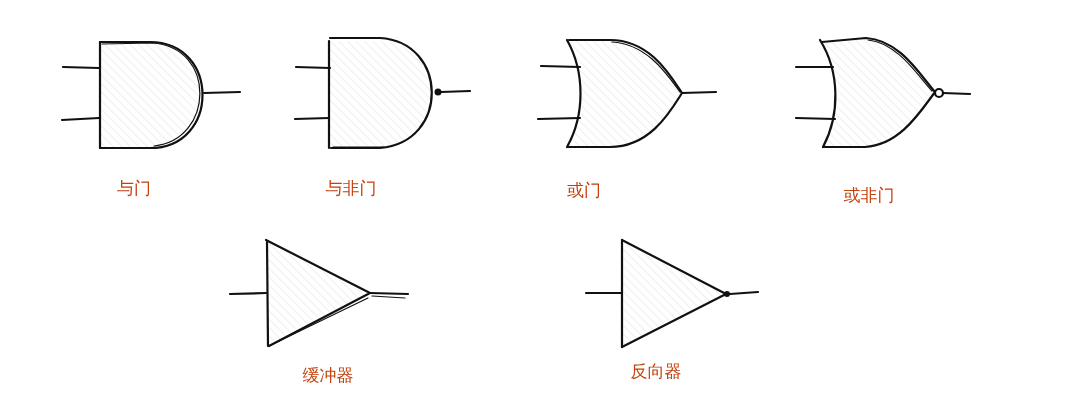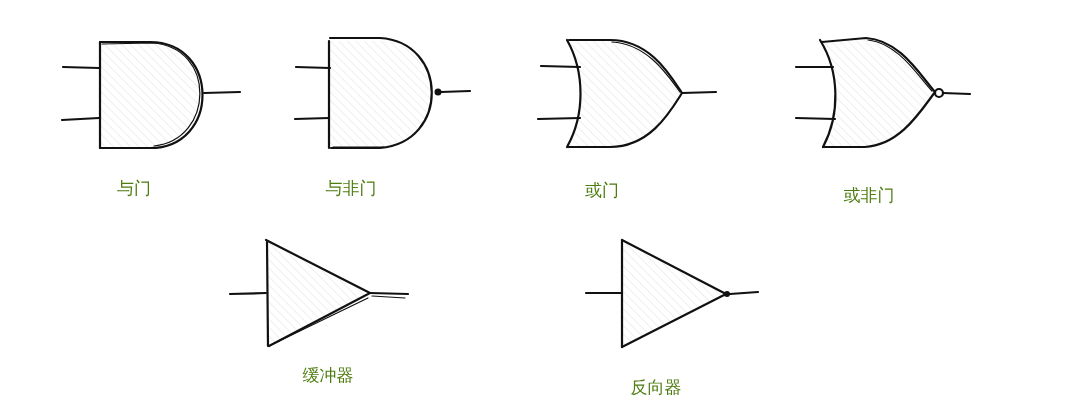--- a/index.html
+++ b/index.html
@@ -1,19 +1,19 @@
 <!DOCTYPE html>
 <html><head>
 <meta charset="utf-8">
 <style>
   html, body { margin: 0; padding: 0; background: #ffffff; }
   body { width: 1080px; height: 405px; position: relative; overflow: hidden;
          font-family: "DejaVu Sans", "Liberation Sans", sans-serif; }
   svg.canvas { position: absolute; left: 0; top: 0; }
-  .label { position: absolute; font-size: 17px; color: #4d7c0f; white-space: nowrap;
+  .label { position: absolute; font-size: 17px; color: #c2410c; white-space: nowrap;
            transform: translateX(-50%); }
   .stroke { fill: none; stroke: #111; stroke-width: 2.2; stroke-linecap: round; stroke-linejoin: round; }
   .stroke2 { fill: none; stroke: #111; stroke-width: 1.2; stroke-linecap: round; }
 </style>
 </head>
 <body>
 
 <svg class="canvas" width="1080" height="405" viewBox="0 0 1080 405" xmlns="http://www.w3.org/2000/svg">
   <defs>
     <pattern id="hatch" patternUnits="userSpaceOnUse" width="6" height="6" patternTransform="rotate(-45)">
@@ -78,16 +78,16 @@
     <path class="stroke" d="M622,240 L622,347"></path>
     <path class="stroke" d="M622,240 L726,294 L622,347"></path>
     <path class="stroke" d="M586,293 L621,293"></path>
     <circle cx="727" cy="294" r="3" fill="#111"></circle>
     <path class="stroke" d="M730,294 L758,292"></path>
   </g>
 </svg>
 
 <div class="label" style="left:134px; top:177px;">与门</div>
 <div class="label" style="left:351px; top:177px;">与非门</div>
-<div class="label" style="left:602px; top:179px;">或门</div>
+<div class="label" style="left:584px; top:179px;">或门</div>
 <div class="label" style="left:869px; top:176px;margin-top:8px;">或非门</div>
 <div class="label" style="left:328px; top:364px;">缓冲器</div>
-<div class="label" style="left:656px; top:376px;">反向器</div>
+<div class="label" style="left:656px; top:360px;">反向器</div>
 
 </body></html>

